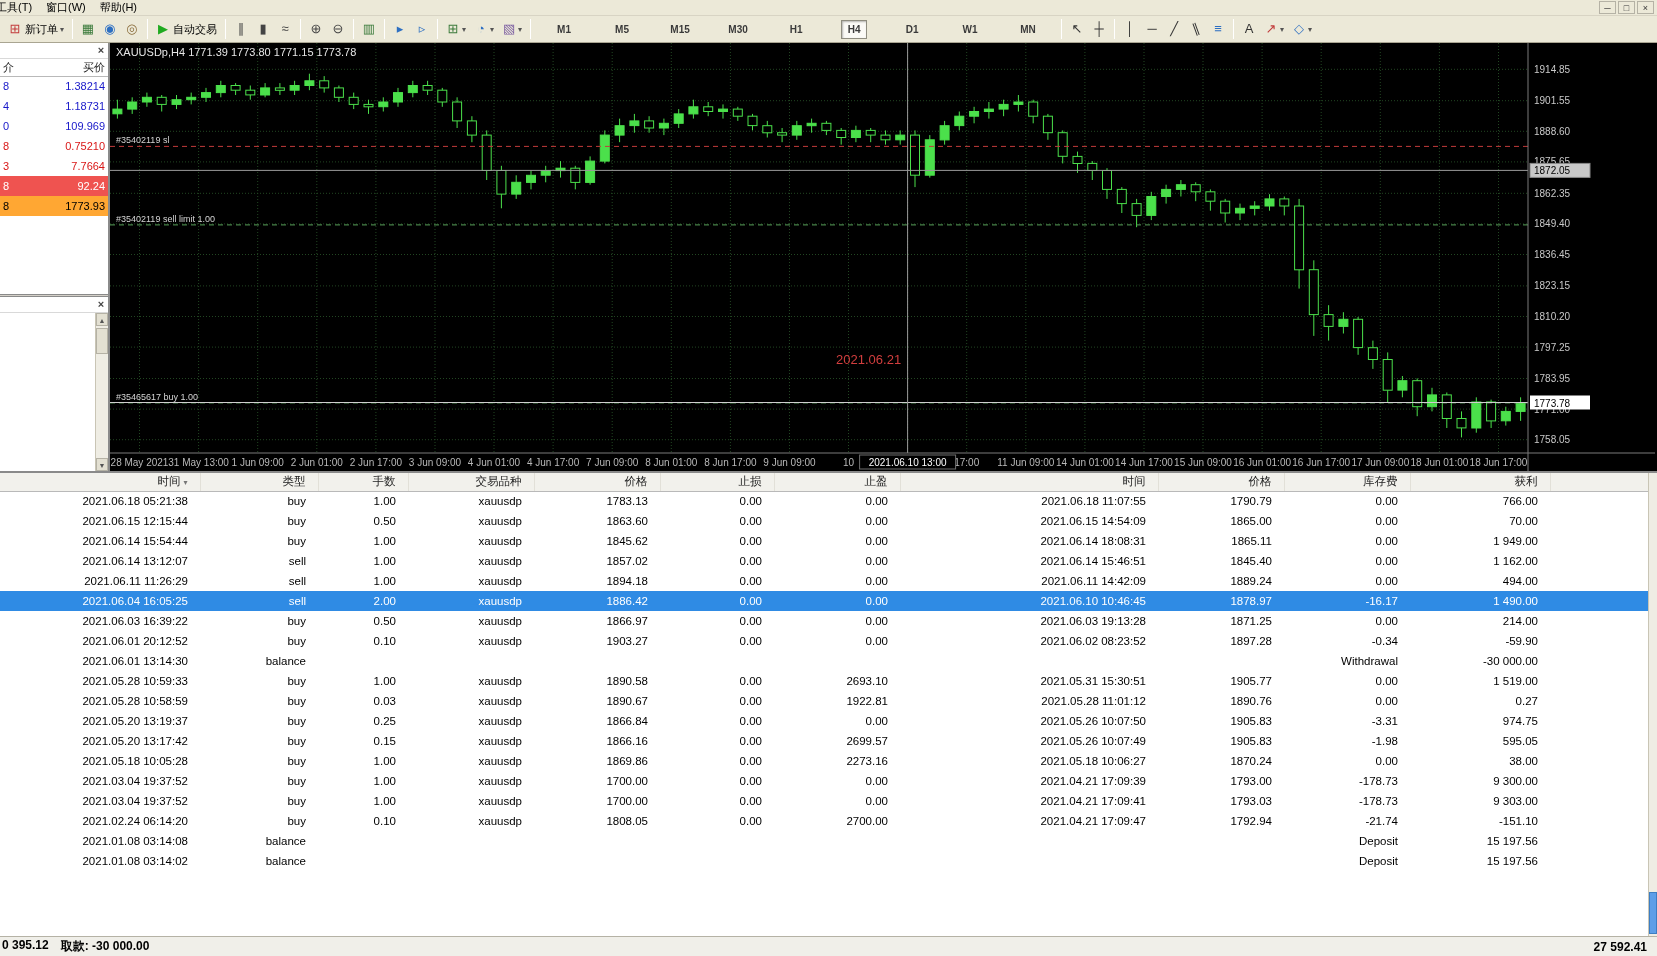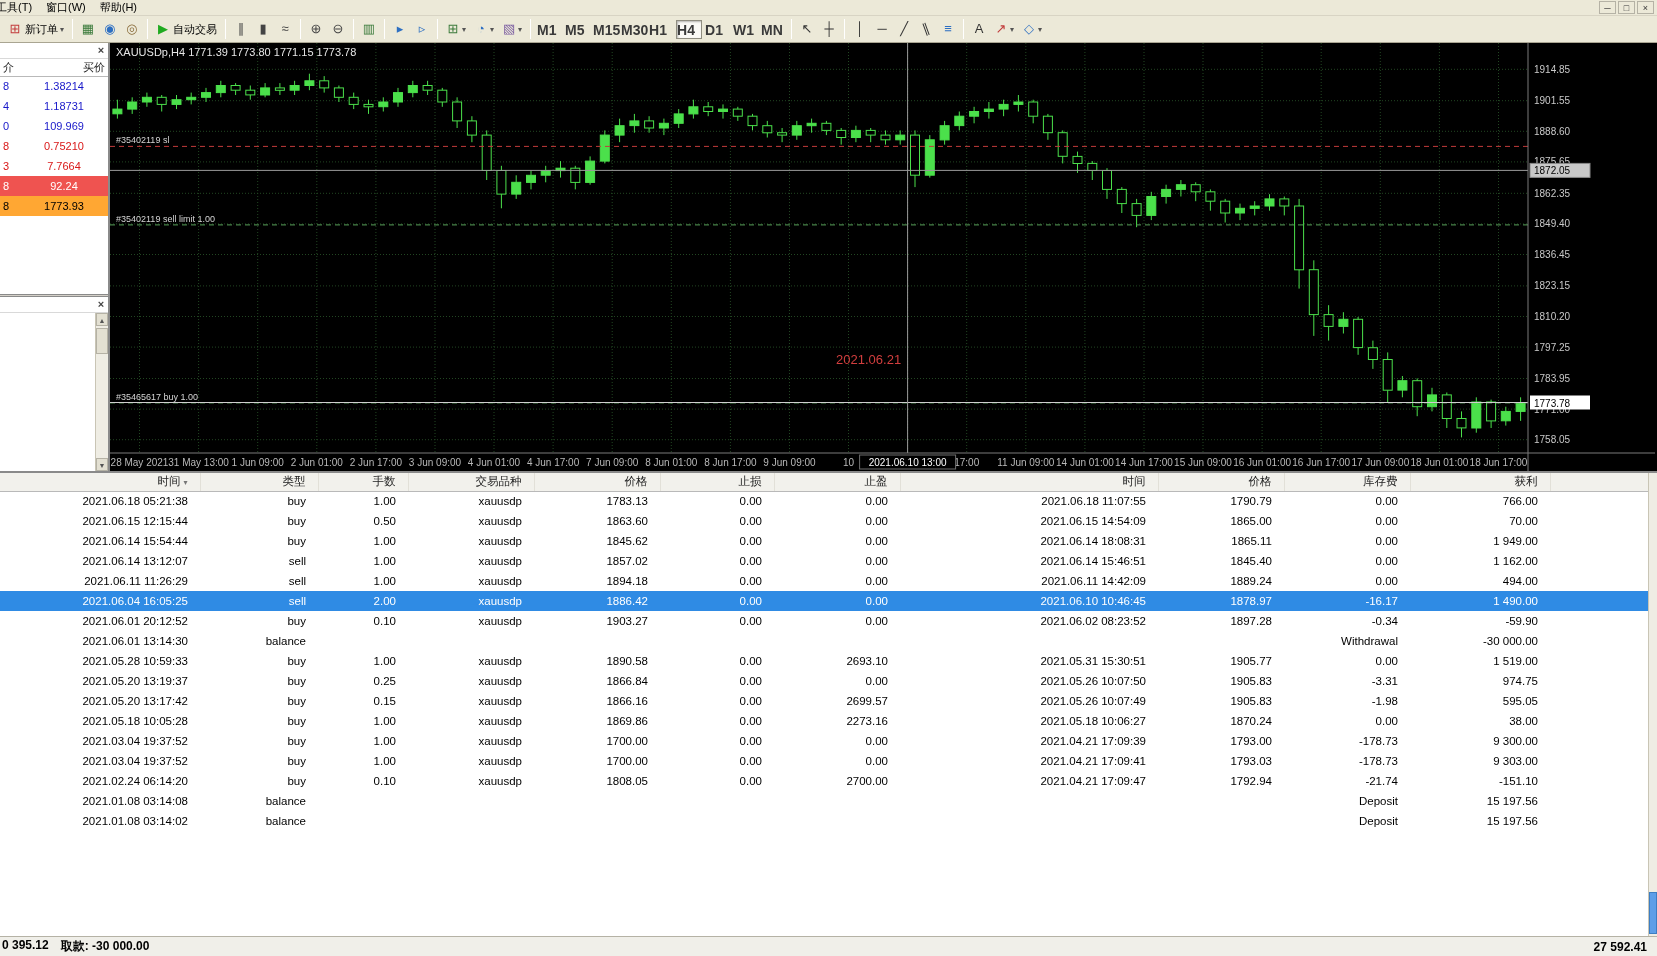--- a/index.html
+++ b/index.html
@@ -16,36 +16,36 @@
            background:#ece9d8;border:1px solid #b5b2a5;color:#333;}
   
   .toolbar{height:27px;background:#ece9d8;border-bottom:1px solid #a9a592;display:flex;align-items:center;
            padding:0 4px;white-space:nowrap;overflow:hidden;}
   .tb-btn{display:inline-flex;align-items:center;height:22px;padding:0 3px;border:1px solid transparent;border-radius:2px;}
   .tb-glyph{font-size:13px;line-height:20px;display:inline-block;min-width:14px;text-align:center;}
   .tb-glyph.slant{transform:rotate(-20deg);}
   .tb-label{font-size:11px;margin-left:3px;}
   .tb-dd{font-size:8px;color:#555;margin-left:2px;}
   .tb-sep{width:1px;height:20px;background:#a9a592;border-right:1px solid #fff;margin:0 4px;display:inline-block;}
-  .tf{display:inline-block;width:26px;height:19px;line-height:18px;text-align:left;font-size:14px;font-weight:bold;
-      color:#3a3a3a;border:1px solid transparent;margin:0 1px;}
+  .tf{display:inline-block;width:26px;height:19px;line-height:18px;text-align:center;font-size:10px;font-weight:bold;
+      color:#3a3a3a;border:1px solid transparent;margin:0 16px;}
   .tf.active{background:#fbfaf6;border:1px solid #8f8d80;box-shadow:inset 1px 1px 2px rgba(0,0,0,.28);}
   
   .main{height:428px;display:flex;background:#000;}
   .left{width:110px;background:#fff;border-right:2px solid #8a8a8a;display:flex;flex-direction:column;}
   .panel-top{height:16px;background:#fff;display:flex;justify-content:flex-end;align-items:center;border-bottom:1px solid #d9d9d9;}
   .close-x{width:14px;height:12px;font-size:11px;line-height:10px;text-align:center;color:#444;font-weight:bold;cursor:default;}
   .mw-panel{height:251px;overflow:hidden;background:#fff;}
   .mw-table{border-collapse:collapse;width:100%;font-size:11px;}
   .mw-table th{font-weight:normal;color:#222;border-bottom:1px solid #b9b9b9;height:17px;padding:0 3px;background:#fff;}
   .mw-h1{text-align:left;width:20px;}
   .mw-h2{text-align:right;}
   .mw-row td{height:20px;padding:0 3px;}
   .mw-sym{text-align:left;}
-  .mw-bid{text-align:center;}
+  .mw-bid{text-align:right;}
   .mw-row.up td{color:#1717c9;}
   .mw-row.down td{color:#d91717;}
   .mw-row.maxrow td{background:#ef5350;color:#fff;}
   .mw-row.minrow td{background:#ffa733;color:#000;}
   .splitter{height:3px;background:#d4d0c8;border-top:1px solid #8a8a8a;border-bottom:1px solid #8a8a8a;}
   .nav-panel{flex:1;display:flex;flex-direction:column;background:#fff;}
   .nav-body{flex:1;display:flex;}
   .nav-space{flex:1;}
   .vscroll{width:13px;background:#efede4;border-left:1px solid #c9c5b5;display:flex;flex-direction:column;align-items:stretch;}
   .vs-arrow{height:13px;font-size:7px;line-height:13px;text-align:center;color:#555;background:#e3e0d2;border:1px solid #b5b2a5;}
@@ -662,20 +662,34 @@
             <td>1886.42</td>
             <td>0.00</td>
             <td>0.00</td>
             <td>2021.06.10 10:46:45</td>
             <td>1878.97</td>
             <td>-16.17</td>
             <td>1 490.00</td>
             <td></td>
           </tr>
           <tr>
+            <td>2021.06.03 16:39:22</td>
+            <td>buy</td>
+            <td>0.50</td>
+            <td>xauusdp</td>
+            <td>1866.97</td>
+            <td>0.00</td>
+            <td>0.00</td>
+            <td>2021.06.03 19:13:28</td>
+            <td>1871.25</td>
+            <td>0.00</td>
+            <td>214.00</td>
+            <td></td>
+          </tr>
+          <tr>
             <td>2021.06.01 20:12:52</td>
             <td>buy</td>
             <td>0.10</td>
             <td>xauusdp</td>
             <td>1903.27</td>
             <td>0.00</td>
             <td>0.00</td>
             <td>2021.06.02 08:23:52</td>
             <td>1897.28</td>
             <td>-0.34</td>
@@ -701,20 +715,34 @@
             <td>buy</td>
             <td>1.00</td>
             <td>xauusdp</td>
             <td>1890.58</td>
             <td>0.00</td>
             <td>2693.10</td>
             <td>2021.05.31 15:30:51</td>
             <td>1905.77</td>
             <td>0.00</td>
             <td>1 519.00</td>
+            <td></td>
+          </tr>
+          <tr>
+            <td>2021.05.28 10:58:59</td>
+            <td>buy</td>
+            <td>0.03</td>
+            <td>xauusdp</td>
+            <td>1890.67</td>
+            <td>0.00</td>
+            <td>1922.81</td>
+            <td>2021.05.28 11:01:12</td>
+            <td>1890.76</td>
+            <td>0.00</td>
+            <td>0.27</td>
             <td></td>
           </tr>
           <tr>
             <td>2021.05.20 13:19:37</td>
             <td>buy</td>
             <td>0.25</td>
             <td>xauusdp</td>
             <td>1866.84</td>
             <td>0.00</td>
             <td>0.00</td>

